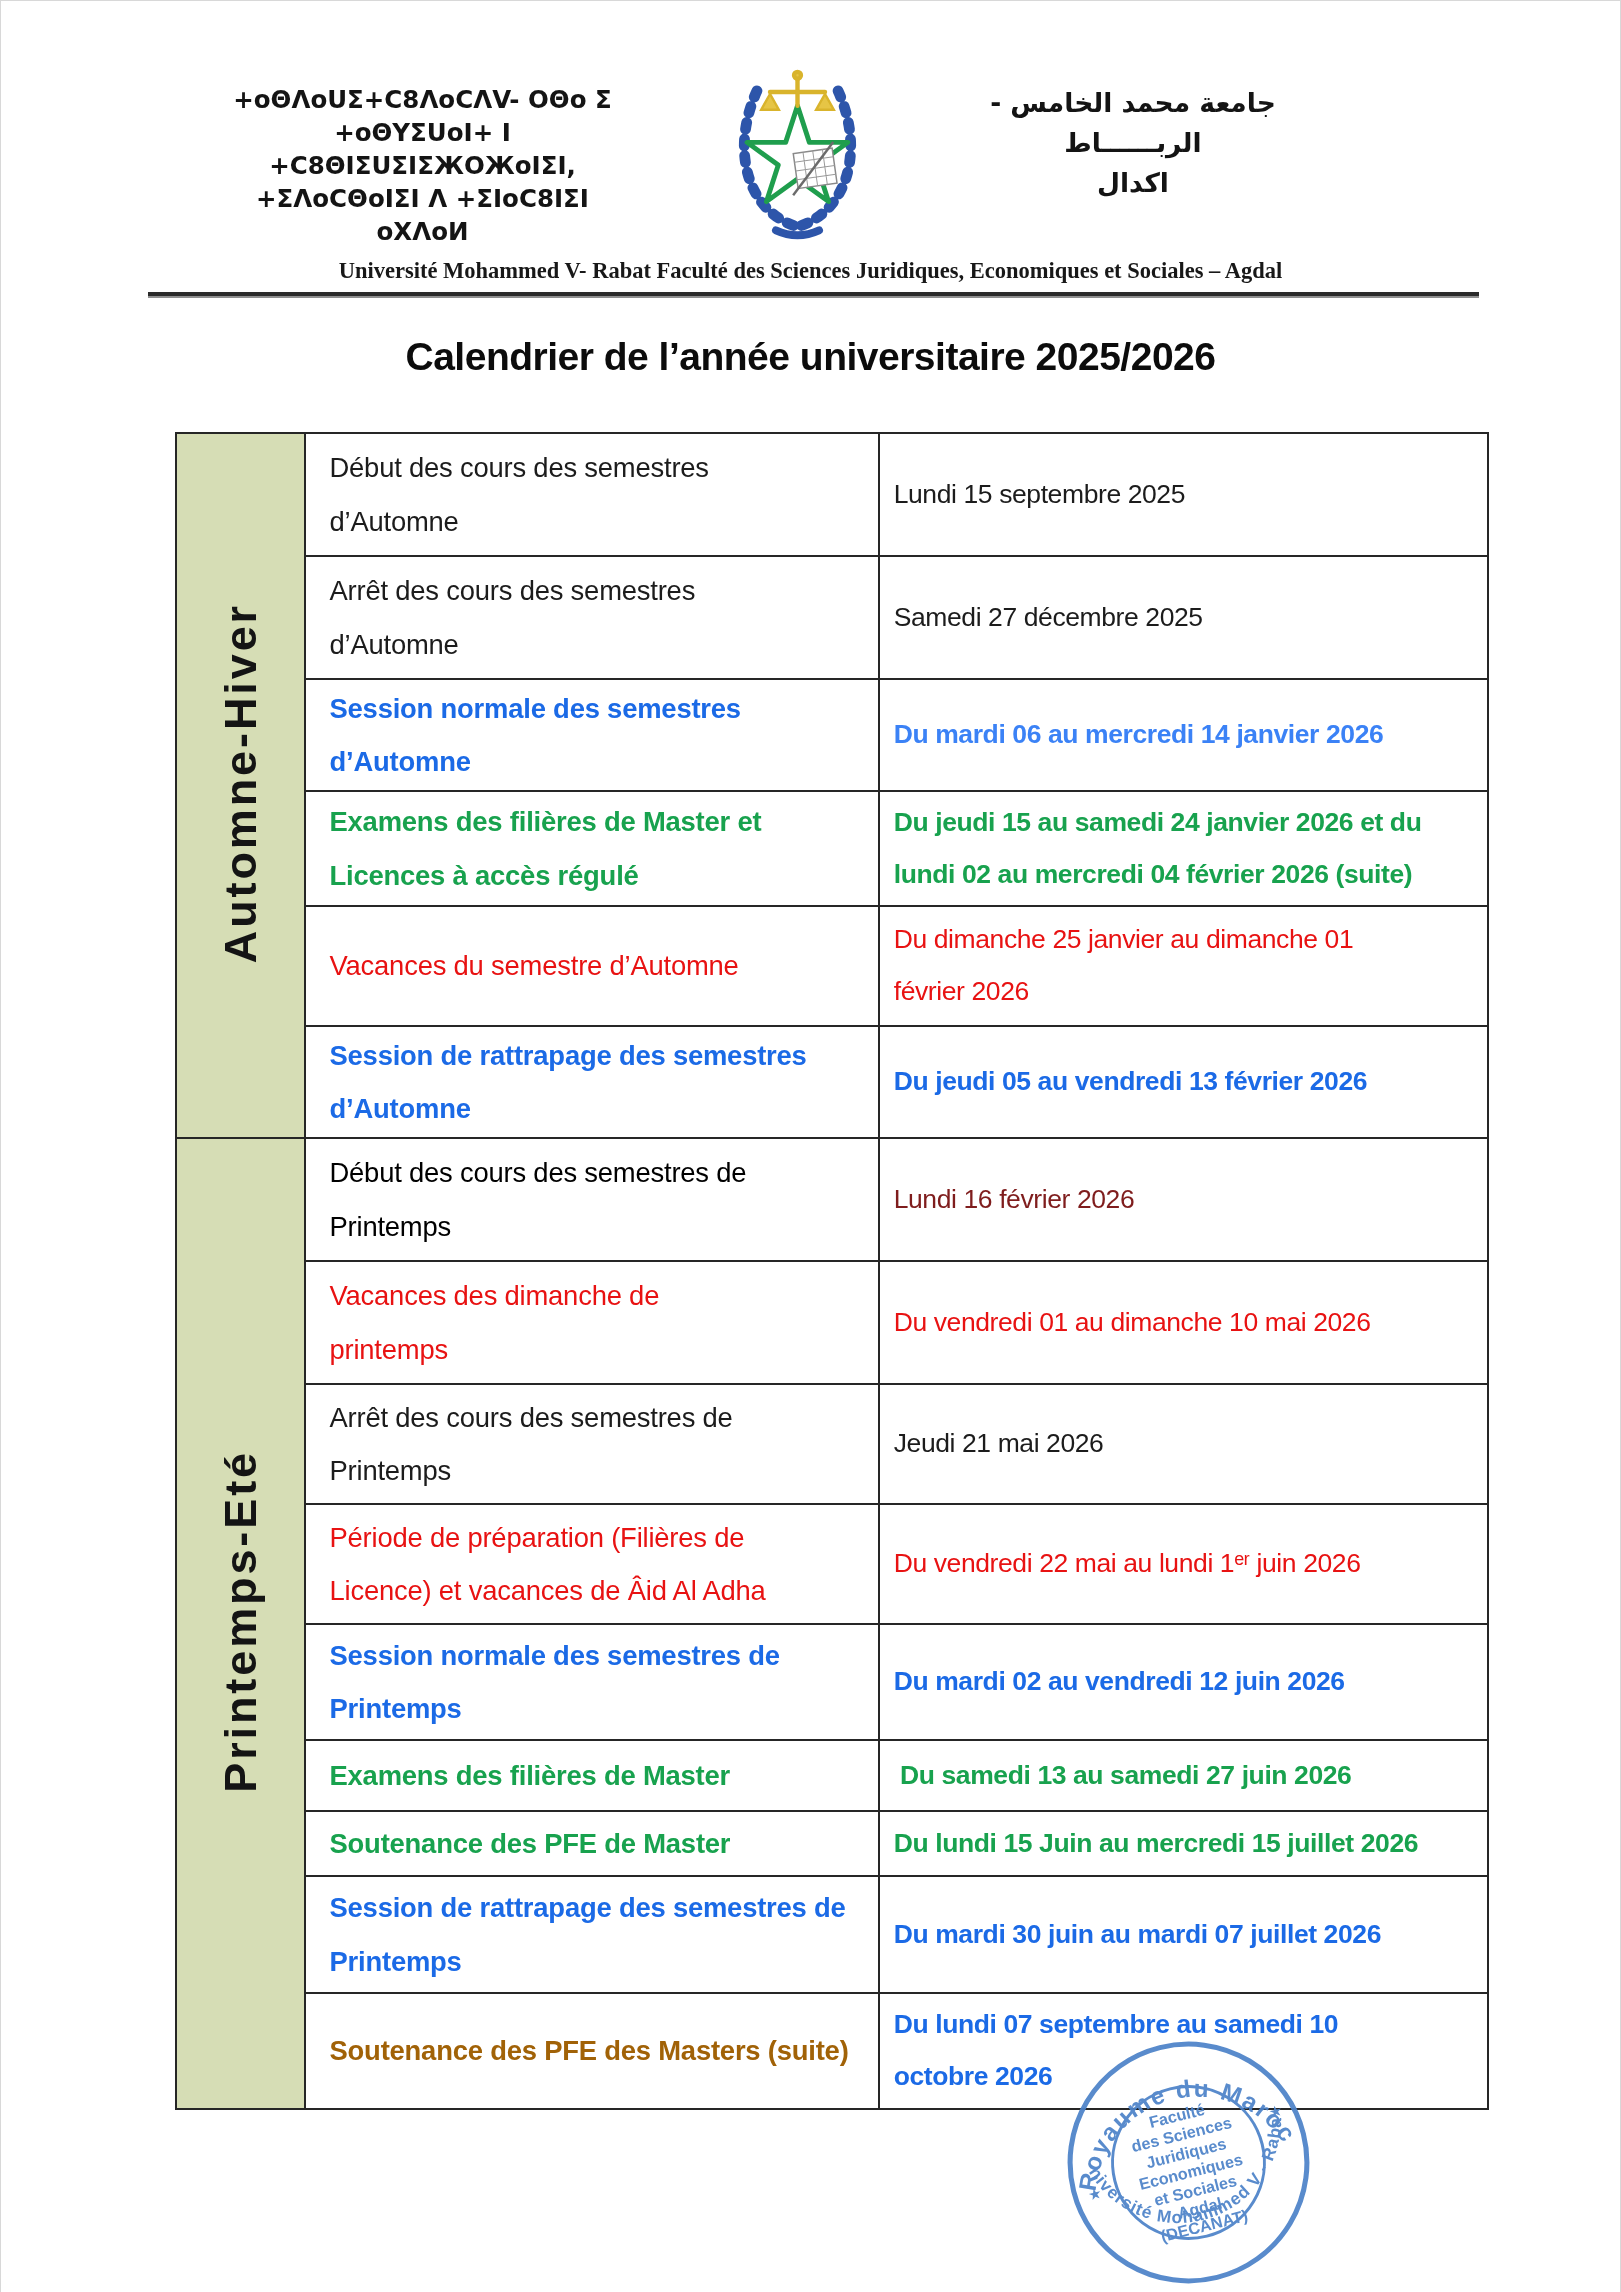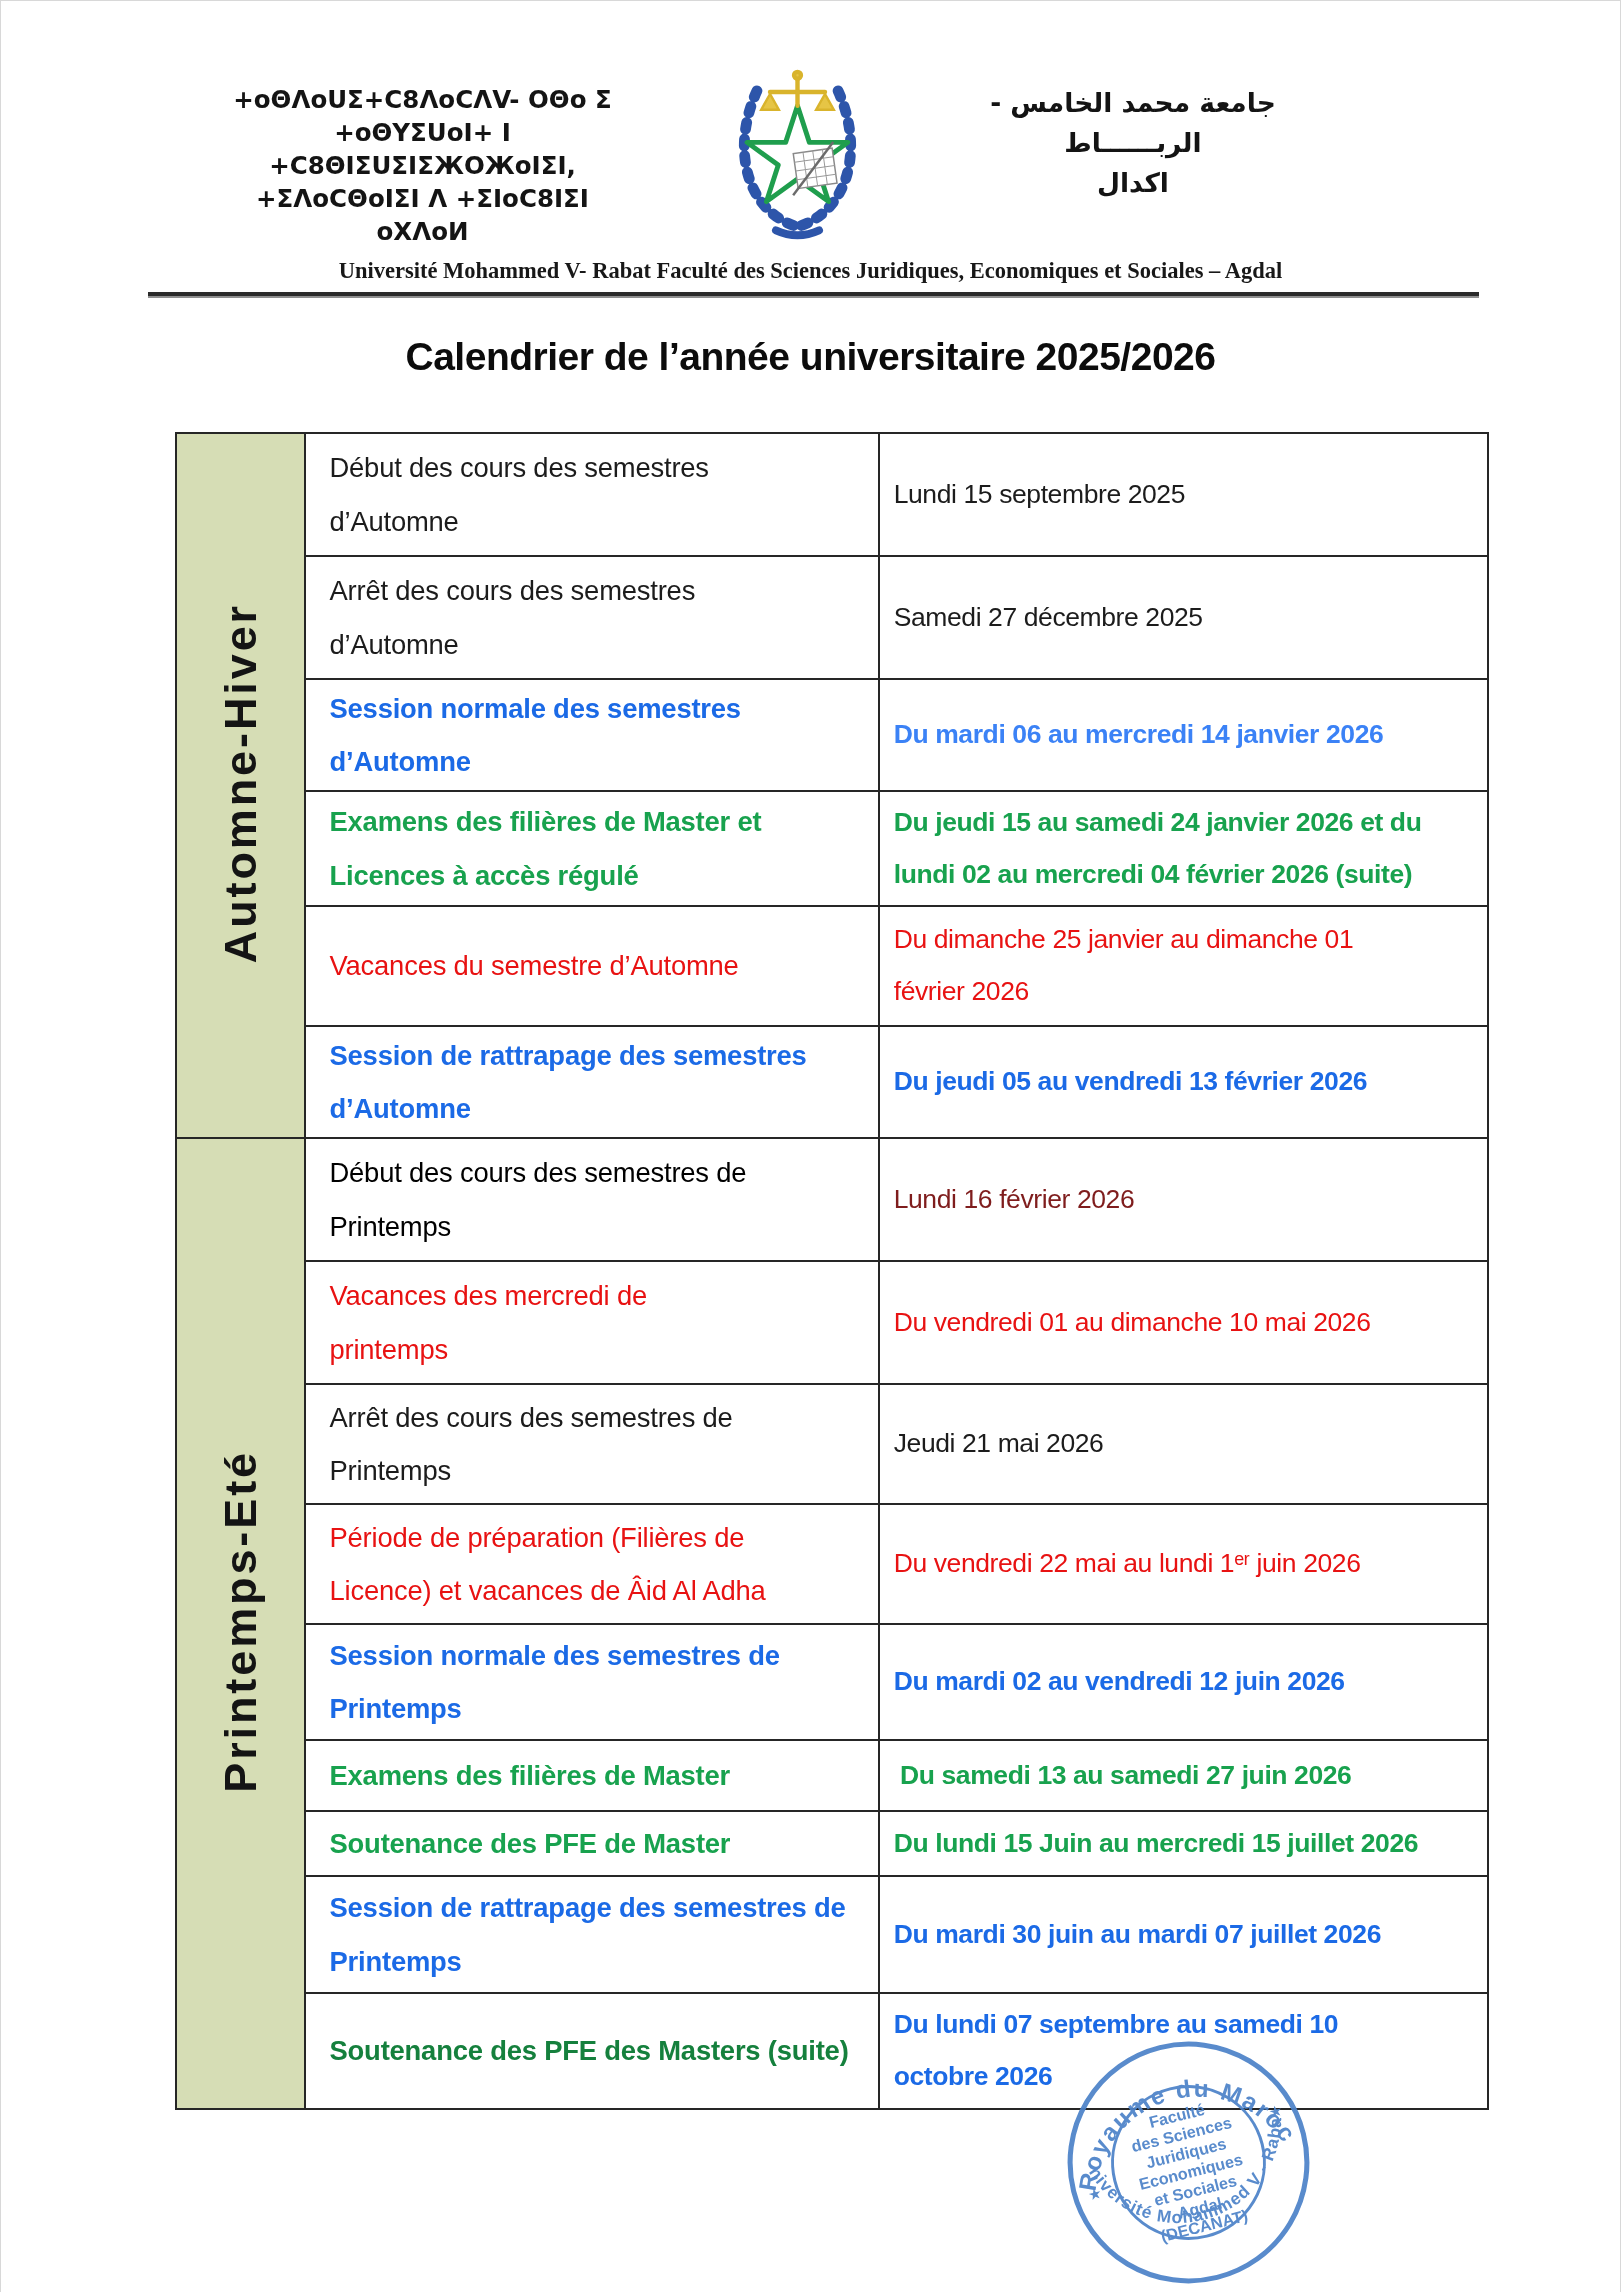--- a/index.html
+++ b/index.html
@@ -113,21 +113,21 @@
 d’Automne</td>
           <td class="date-cell" style="color: rgb(27, 106, 230);">Du jeudi 05 au vendredi 13 février 2026</td>
         </tr>
         <tr style="height: 123px;">
           <td rowspan="9" class="season-cell" style="background: rgb(214, 221, 181);"><div class="season-label">Printemps-Eté</div></td>
           <td class="label-cell" style="color: #000000;">Début des cours des semestres de
 Printemps</td>
           <td class="date-cell" style="color: #7f1d1d;">Lundi 16 février 2026</td>
         </tr>
         <tr style="height: 123px;">
-          <td class="label-cell" style="color: rgb(232, 18, 18);">Vacances des mercredi de
+          <td class="label-cell" style="color: rgb(232, 18, 18);">Vacances des dimanche de
 printemps</td>
           <td class="date-cell" style="color: rgb(232, 18, 18);">Du vendredi 01 au dimanche 10 mai 2026</td>
         </tr>
         <tr style="height: 120px;">
           <td class="label-cell" style="color: rgb(28, 28, 28);">Arrêt des cours des semestres de
 Printemps</td>
           <td class="date-cell" style="color: rgb(28, 28, 28);">Jeudi 21 mai 2026</td>
         </tr>
         <tr style="height: 120px;">
           <td class="label-cell" style="color: rgb(232, 18, 18);">Période de préparation (Filières de
@@ -146,21 +146,21 @@
         <tr class="w-bold" style="height: 65px;">
           <td class="label-cell" style="color: rgb(24, 162, 78);">Soutenance des PFE de Master</td>
           <td class="date-cell" style="color: rgb(24, 162, 78);">Du lundi 15 Juin au mercredi 15 juillet 2026</td>
         </tr>
         <tr class="w-bold" style="height: 117px;">
           <td class="label-cell" style="color: rgb(27, 106, 230);">Session de rattrapage des semestres de
 Printemps</td>
           <td class="date-cell" style="color: rgb(27, 106, 230);">Du mardi 30 juin au mardi 07 juillet 2026</td>
         </tr>
         <tr class="w-bold" style="height: 116px;">
-          <td class="label-cell" style="color: #15803d;">Soutenance des PFE des Masters (suite)</td>
+          <td class="label-cell" style="color: #a16207;">Soutenance des PFE des Masters (suite)</td>
           <td class="date-cell" style="color: rgb(27, 106, 230);">Du lundi 07 septembre au samedi 10
 octobre 2026</td>
         </tr>
       </tbody>
   </table>
 
   <svg class="stamp" viewBox="0 0 250 250">
     <defs>
       <path id="arcTop" d="M 25,148 A 101,101 0 0 1 225,148"></path>
       <path id="arcBot" d="M 26,106 A 102,102 0 0 0 224,106"></path>

